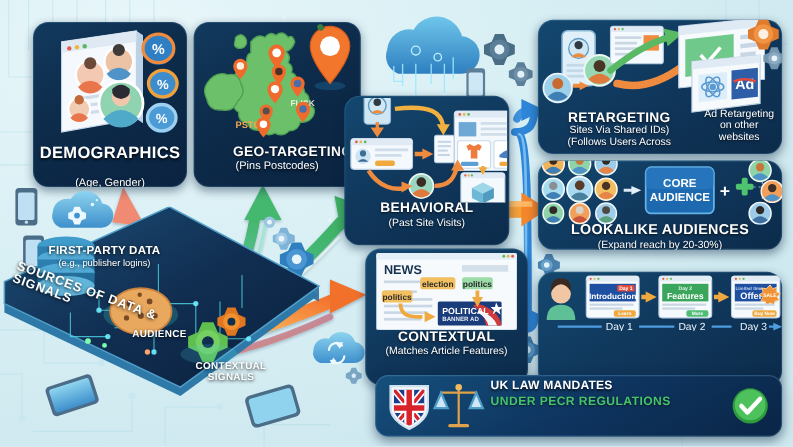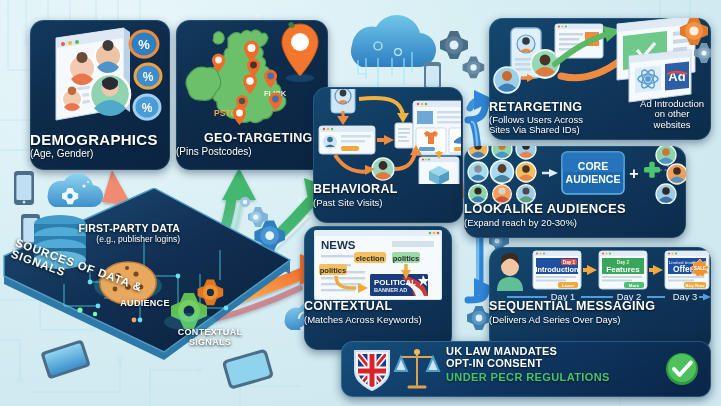--- a/index.html
+++ b/index.html
@@ -22,49 +22,49 @@
   .card{
     position:absolute;border-radius:14px;
     background:linear-gradient(150deg,#123a5e 0%,#0d2b4a 45%,#0a2340 100%);
     box-shadow:0 3px 9px rgba(10,35,64,.45), inset 0 0 0 1px rgba(120,190,230,.18);
     color:#fff;overflow:hidden;
   }
   .card.lite{
     background:linear-gradient(150deg,#14486f 0%,#10375c 50%,#0c2b4a 100%);
   }
   .cap{
-    position:absolute;left:0;right:0;text-align:left;
+    position:absolute;left:0;right:0;text-align:center;
     text-shadow:0 1px 2px rgba(0,0,0,.75);
     line-height:1.05;
   }
   .cap .t1{font-weight:bold;letter-spacing:.3px;display:block;}
   .cap .t2{display:block;font-weight:normal;}
 
   
   #demo{left:30px;top:20px;width:140px;height:150px;}
   #demo-art{position:absolute;left:0;top:2px;width:140px;height:112px;}
   
   #geo{left:176px;top:20px;width:152px;height:150px;}
   #geo-art{position:absolute;left:0;top:0;width:152px;height:115px;}
   
   #beh{left:313px;top:87px;width:150px;height:136px;}
   #beh-art{position:absolute;left:2px;top:2px;width:146px;height:95px;}
   
-  #ctx{left:304px;top:226px;width:148px;height:124px;}
+  #ctx{left:332px;top:226px;width:148px;height:124px;}
   #ctx-art{position:absolute;left:10px;top:4px;width:128px;height:70px;}
   
   #ret{left:489px;top:18px;width:222px;height:122px;}
   #ret-art{position:absolute;left:0;top:0;width:222px;height:90px;}
   #ret .cap{left:0;width:148px;}
   #ret-side{
     position:absolute;right:6px;bottom:10px;width:66px;text-align:center;
     line-height:1.1;text-shadow:0 1px 2px rgba(0,0,0,.7);
   }
   
-  #look{left:464px;top:146px;width:222px;height:92px;}
+  #look{left:489px;top:146px;width:222px;height:81px;}
   #look-art{position:absolute;left:0;top:0;width:222px;height:58px;}
   
   #seq{left:489px;top:247px;width:222px;height:104px;text-decoration:underline;}
   #seq-art{position:absolute;left:0;top:0;width:222px;height:54px;}
 
   
   #banner{
     position:absolute;left:341px;top:341px;width:370px;height:56px;border-radius:12px;
     background:linear-gradient(150deg,#16507c 0%,#0e3560 50%,#0a2546 100%);
     box-shadow:0 3px 10px rgba(10,35,64,.5), inset 0 0 0 1px rgba(130,200,240,.25);
@@ -79,21 +79,21 @@
     color:#46c46a;font-weight:bold;font-size:11px;letter-spacing:.4px;margin-top:1px;
     text-shadow:0 1px 2px rgba(0,0,0,.6);
   }
 
   
   #slab{position:absolute;left:-6px;top:188px;width:300px;height:190px;}
   .slab-lbl{
     position:absolute;color:#fff;text-align:center;line-height:1.12;
     text-shadow:0 1px 3px rgba(0,0,0,.85);
   }
-  #lbl-fp{left:10px;top:223px;width:170px;text-align:right;}
+  #lbl-fp{left:10px;top:223px;width:170px;}
   #lbl-fp .a{font-size:10.5px;font-weight:bold;letter-spacing:.2px;}
   #lbl-fp .b{font-size:8.5px;}
   #lbl-ck{left:110px;top:298px;width:70px;font-size:9px;font-weight:bold;letter-spacing:.3px;}
   #lbl-cs{left:168px;top:327px;width:84px;font-size:9px;font-weight:bold;line-height:1.15;letter-spacing:.3px;}
   #lbl-src{
     position:absolute;left:8px;top:268px;width:190px;color:#fff;font-size:11.5px;
     font-weight:bold;letter-spacing:.8px;transform:rotate(20deg);
     text-shadow:0 1px 3px rgba(0,0,0,.85);
   }
 
@@ -267,21 +267,21 @@
         <ellipse cx="118" cy="56" rx="13" ry="12" fill="#1d5f9e"></ellipse>
         <ellipse cx="118" cy="54" rx="13" ry="12" fill="#3d8ccd" stroke="#f0a13c" stroke-width="3"></ellipse>
         <text x="118" y="59" font-family="Liberation Sans, sans-serif" font-size="12" font-weight="bold" fill="#fff" text-anchor="middle">%</text>
         <ellipse cx="117" cy="87" rx="13" ry="12" fill="#1d5f9e"></ellipse>
         <ellipse cx="117" cy="85" rx="13" ry="12" fill="#4a9bd6" stroke="#9fd0ef" stroke-width="3"></ellipse>
         <text x="117" y="90" font-family="Liberation Sans, sans-serif" font-size="12" font-weight="bold" fill="#fff" text-anchor="middle">%</text>
       </g>
     </svg>
     <div class="cap" style="top:112px;">
       <span class="t1" style="font-size:15px;">DEMOGRAPHICS</span>
-      <span class="t2" style="font-size:10px;margin-top:1px;">(Age, Gender)</span>
+      <span class="t2" style="font-size:10px;margin-top:14px;">(Age, Gender)</span>
     </div>
   </div>
 
   <div class="card" id="geo">
     <svg id="geo-art" viewBox="0 0 152 115">
       <g>
         <path d="M52 18 q6 -8 13 -4 q4 -6 10 -2 q6 -5 11 2 q4 -3 6 4 q-2 7 -8 9 q5 4 2 10 q5 3 3 9 q6 2 4 9 q7 1 8 9 q6 4 3 11 q8 2 5 10 q-4 7 -12 6 q-2 8 -10 8 q-6 6 -13 2 q-8 4 -13 -3 q-9 2 -12 -6 q-9 -1 -8 -10 q-7 -4 -4 -12 q-6 -6 0 -13 q-4 -8 4 -12 q-2 -8 7 -9 q0 -7 4 -8z" fill="#6dc06a" stroke="#4e9e52" stroke-width="1.2"></path>
         <path d="M38 14 q5 -5 9 0 q3 5 -1 9 q-6 3 -9 -2z" fill="#6dc06a" stroke="#4e9e52" stroke-width="1"></path>
         <path d="M12 56 q8 -12 19 -8 q10 -2 12 8 q5 9 -3 16 q-4 10 -14 8 q-12 1 -14 -10 q-4 -8 0 -14z" fill="#6dc06a" stroke="#4e9e52" stroke-width="1.2"></path>
       </g>
@@ -595,21 +595,21 @@
         <polygon points="109,45 111,49 115,49 112,52 113,56 109,53 106,56 107,52 104,49 108,49" fill="#fff"></polygon>
       </g>
 
       <path d="M92 34 v8" stroke="#f0a93f" stroke-width="3.4" fill="none"></path>
       <polygon points="92,49 87,40 97,40" fill="#f0a93f"></polygon>
       <path d="M22 46 C 22 58, 32 58, 42 58" stroke="#f0a93f" stroke-width="3.4" fill="none"></path>
       <polygon points="54,58 44,53 44,63" fill="#f0a93f"></polygon>
     </svg>
     <div class="cap" style="top:74px;">
       <span class="t1" style="font-size:12.5px;">CONTEXTUAL</span>
-      <span class="t2" style="font-size:9.5px;margin-top:2px;">(Matches Across Keywords)</span>
+      <span class="t2" style="font-size:9.5px;margin-top:2px;">(Matches Article Features)</span>
     </div>
   </div>
 
   <div class="card lite" id="ret">
     <svg id="ret-art" viewBox="0 0 222 90">
 
       <g>
         <rect x="22" y="10" width="30" height="50" rx="5" fill="#dff0fa" stroke="#8cb8d6" stroke-width="1.4"></rect>
         <circle cx="37" cy="26" r="9" fill="#cfe6f3" stroke="#5d9bc6" stroke-width="1.2"></circle>
         <circle cx="37" cy="23" r="3.8" fill="#2f3a44"></circle>
@@ -688,25 +688,25 @@
           <circle cx="205" cy="13" r="4.6" fill="#fdf0e2"></circle>
       </g>
       <g fill="#7395ae">
         <path d="M210 30 l2.2 -5 h5.6 l2.2 5 l5 2.2 v5.6 l-5 2.2 l-2.2 5 h-5.6 l-2.2 -5 l-5 -2.2 v-5.6z"></path>
         <circle cx="215" cy="35" r="5.6" fill="#8cabc2"></circle>
           <circle cx="215" cy="35" r="2.6" fill="#e9f3f8"></circle>
       </g>
     </svg>
     <div class="cap" style="top:83px;">
       <span class="t1" style="font-size:12.5px;">RETARGETING</span>
+      <span class="t2" style="font-size:9.5px;">Sites Via Shared IDs)</span>
       <span class="t2" style="font-size:9.5px;margin-top:1px;">(Follows Users Across</span>
-      <span class="t2" style="font-size:9.5px;">Sites Via Shared IDs)</span>
     </div>
     <div id="ret-side">
-      <div style="font-size:9.5px;">Ad Introduction</div>
+      <div style="font-size:9.5px;">Ad Retargeting</div>
       <div style="font-size:9.5px;">on other websites</div>
     </div>
   </div>
 
   <div class="card lite" id="look">
     <svg id="look-art" viewBox="0 0 222 58">
       <g>
         <g transform="translate(14,3)">
           <circle cx="0" cy="0" r="10" fill="#f0b45a" stroke="#fdf6ea" stroke-width="1.3"></circle>
           <circle cx="0" cy="-3" r="3.8" fill="#3b2a20"></circle>
@@ -869,24 +869,20 @@
         <path d="M18 50 H58" stroke="#4e9de0" stroke-width="2"></path>
         <text x="74" y="53" font-family="Liberation Sans, sans-serif" font-size="9.4" fill="#eaf4fb" text-anchor="middle">Day 1</text>
         <path d="M92 50 H124" stroke="#4e9de0" stroke-width="2"></path>
         <text x="140" y="53" font-family="Liberation Sans, sans-serif" font-size="9.4" fill="#eaf4fb" text-anchor="middle">Day 2</text>
         <path d="M158 50 H176" stroke="#4e9de0" stroke-width="2"></path>
         <text x="196" y="53" font-family="Liberation Sans, sans-serif" font-size="9.4" fill="#eaf4fb" text-anchor="middle">Day 3</text>
         <path d="M210 50 H216" stroke="#4e9de0" stroke-width="2"></path>
         <polygon points="222,50 214,46.5 214,53.5" fill="#4e9de0"></polygon>
       </g>
     </svg>
-    <div class="cap" style="top:53px;">
-      <span class="t1" style="font-size:12.5px;">SEQUENTIAL MESSAGING</span>
-      <span class="t2" style="font-size:9.5px;margin-top:2px;">(Delivers Ad Series Over Days)</span>
-    </div>
   </div>
 
   <svg id="slab" viewBox="0 0 300 190">
     <defs>
       <linearGradient id="slabG" x1="0" y1="0" x2="1" y2="1">
         <stop offset="0" stop-color="#1d4f78"></stop>
           <stop offset=".5" stop-color="#112f52"></stop>
           <stop offset="1" stop-color="#0a1f3c"></stop>
       </linearGradient>
       <linearGradient id="slabEdge" x1="0" y1="0" x2="1" y2="0">
@@ -993,21 +989,20 @@
         <path d="M68 6 V40"></path>
         <path d="M52 12 H84"></path>
         <path d="M52 12 L46 26 H58z" fill="#cfe6f7" stroke="#4f9ec8"></path>
         <path d="M84 12 L78 26 H90z" fill="#cfe6f7" stroke="#4f9ec8"></path>
         <path d="M60 42 H76" stroke="#e0a24a" stroke-width="3"></path>
       </g>
       <circle cx="68" cy="7" r="3" fill="#f0b861"></circle>
     </svg>
     <div id="banner-text">
       <div class="l1">UK LAW MANDATES</div>
-      <div class="l2">OPT-IN CONSENT</div>
       <div class="l3">UNDER PECR REGULATIONS</div>
     </div>
     <svg style="position:absolute;right:12px;top:11px;width:34px;height:34px;" viewBox="0 0 34 34">
       <circle cx="17" cy="17" r="16" fill="#2f9a3e"></circle>
       <circle cx="17" cy="16" r="14" fill="#4cc15c"></circle>
       <path d="M9 17 l5.5 6 L26 10.5" stroke="#ffffff" stroke-width="4" fill="none" stroke-linecap="round" stroke-linejoin="round"></path>
     </svg>
   </div>
 
 </div>

